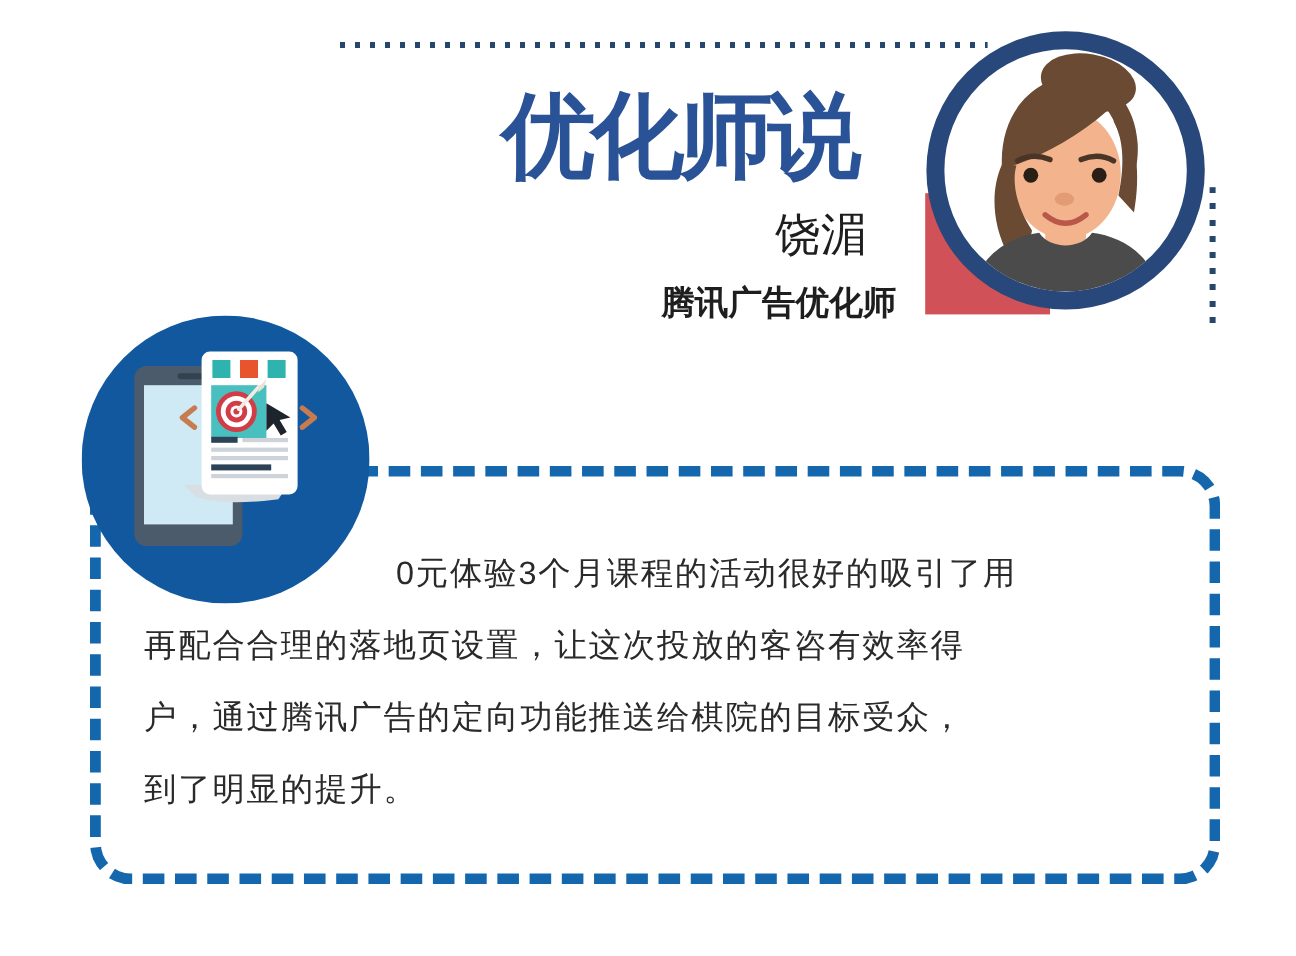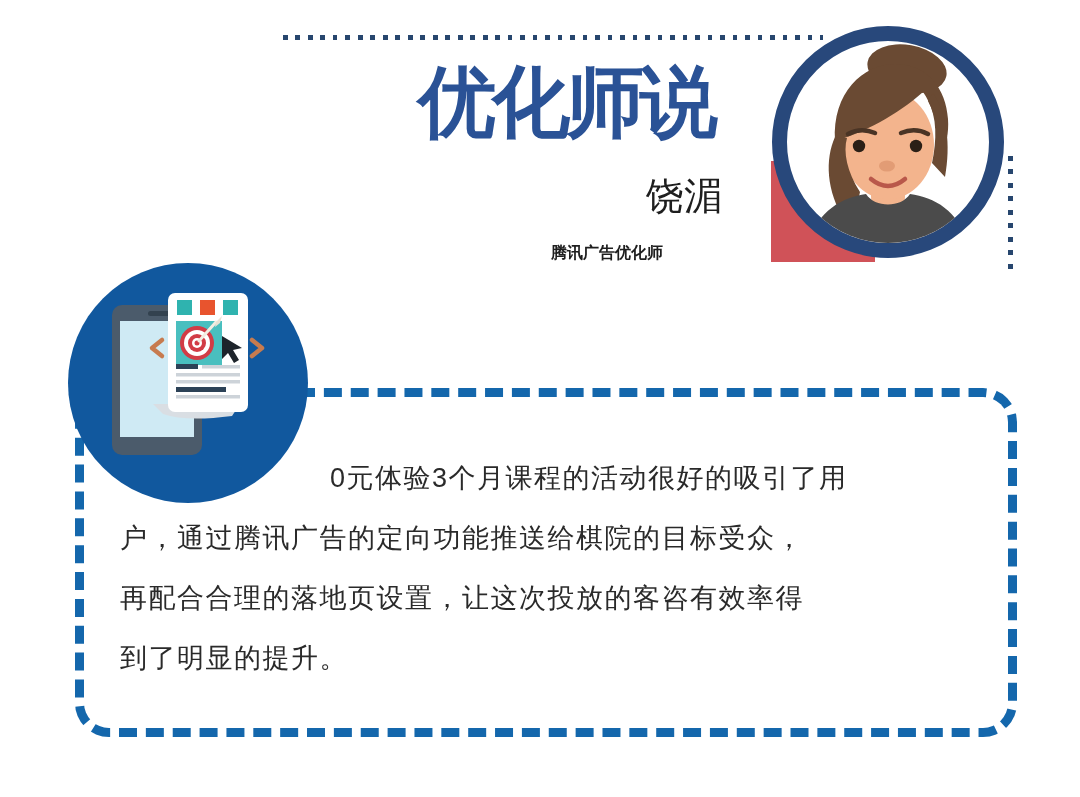--- a/index.html
+++ b/index.html
@@ -11,31 +11,31 @@
   
   .dots-h{
     position:absolute;left:283px;top:35px;width:540px;height:5px;
     background:repeating-linear-gradient(90deg,var(--dot_navy) 0 4.5px,transparent 4.5px 12.5px);
   }
   .dots-v{
     position:absolute;left:1008px;top:156px;width:5px;height:114px;
     background:repeating-linear-gradient(180deg,var(--dot_navy) 0 5px,transparent 5px 13.5px);
   }
   .title{
-    position:absolute;left:418px;top:58px;
+    position:absolute;left:418px;top:69px;
     font-size:78px;line-height:88px;font-weight:900;letter-spacing:-4px;
     color:var(--title_blue);white-space:nowrap;
   }
   .speaker-name{
     position:absolute;left:646px;top:174px;
     font-size:38px;line-height:44px;font-weight:400;color:#1e1e1e;white-space:nowrap;
   }
   .speaker-role{
     position:absolute;left:551px;top:239px;
-    font-size:16px;line-height:28px;font-weight:700;color:#1e1e1e;white-space:nowrap;
+    font-size:28px;line-height:28px;font-weight:700;color:#1e1e1e;white-space:nowrap;
   }
   .red-square{
     position:absolute;left:771px;top:161px;width:104px;height:101px;
     background:var(--accent_red);z-index:1;
   }
   .avatar-circle{
     position:absolute;left:772px;top:26px;width:202px;height:202px;
     border:15px solid var(--ring_navy);border-radius:50%;background:#fff;
     overflow:hidden;z-index:3;
   }
@@ -143,18 +143,18 @@
         <rect x="108" y="124" width="50" height="5" fill="#2c4257"></rect>
         <rect x="108" y="132" width="64" height="3.5" fill="#cdd3d9"></rect>
       </g>
 
       <polyline points="184,77 194,85 184,93" stroke="#c77b4f" stroke-width="4.5" fill="none" stroke-linecap="round" stroke-linejoin="round"></polyline>
     </svg>
   </div>
 
   <div class="quote">
     <div class="line indent">0元体验3个月课程的活动很好的吸引了用</div>
+    <div class="line">再配合合理的落地页设置，让这次投放的客咨有效率得</div>
     <div class="line">户，通过腾讯广告的定向功能推送给棋院的目标受众，</div>
-    <div class="line">再配合合理的落地页设置，让这次投放的客咨有效率得</div>
     <div class="line">到了明显的提升。</div>
   </div>
 
 </div>
 
 </body></html>

